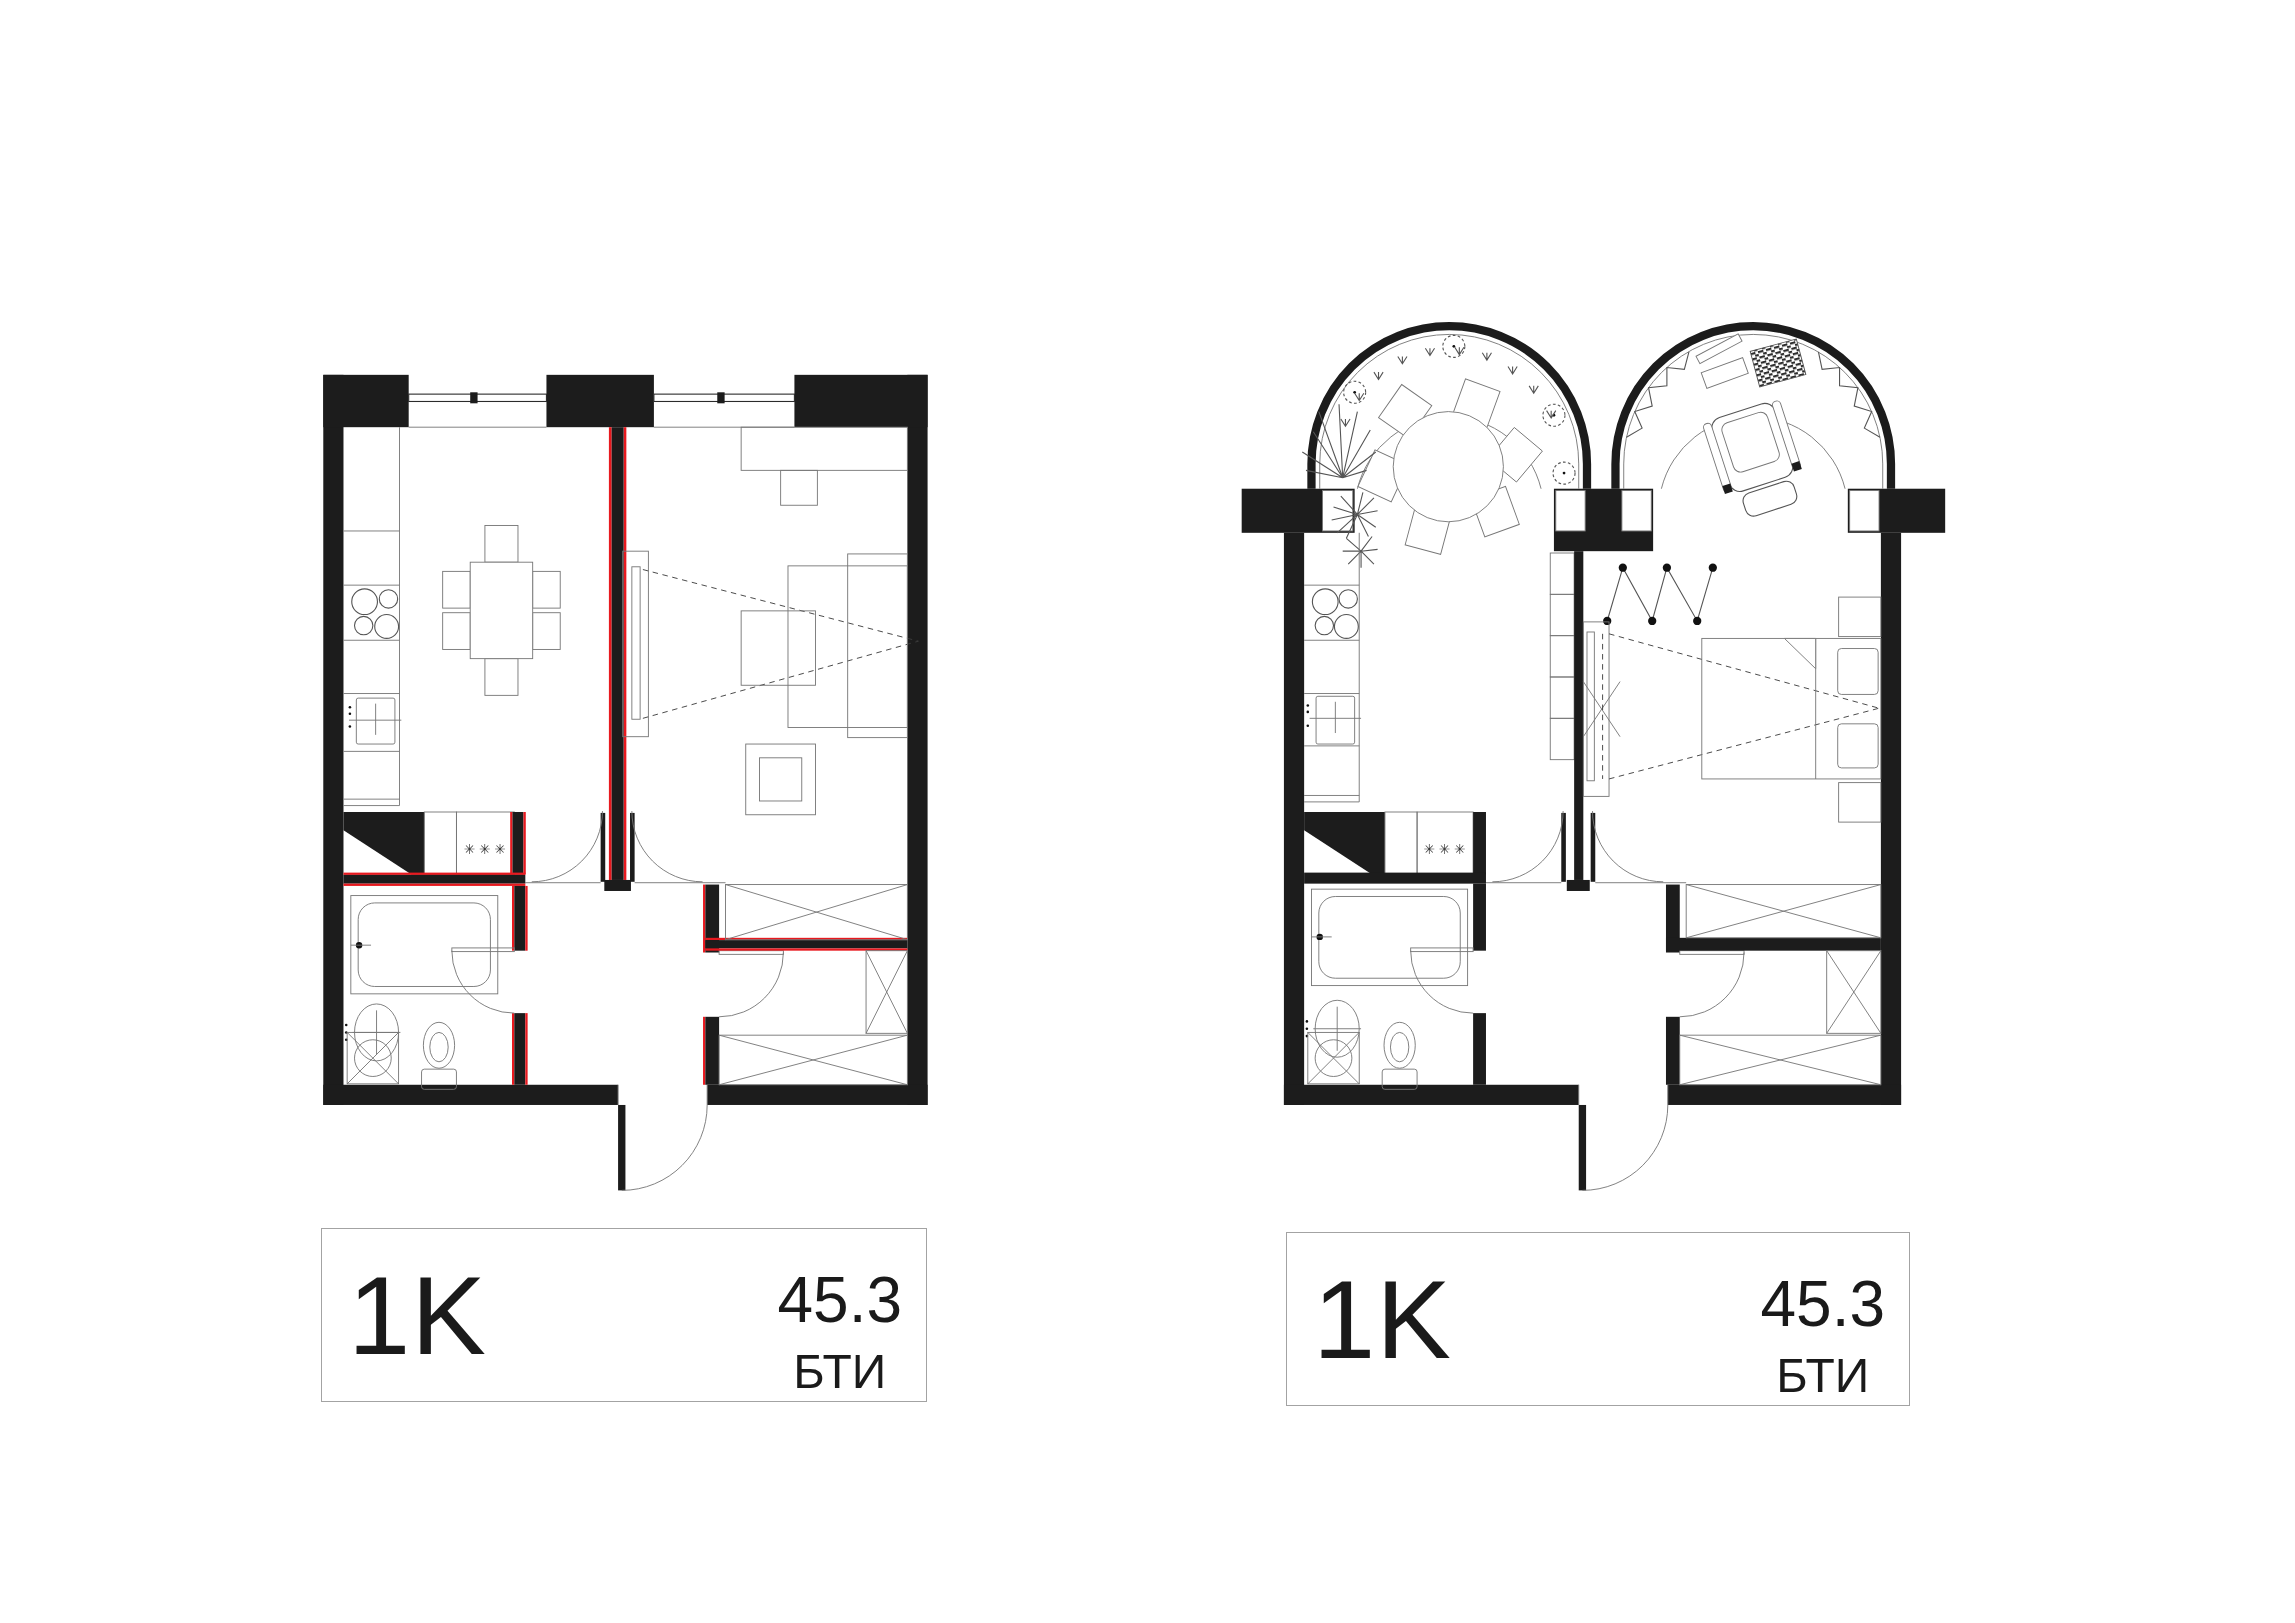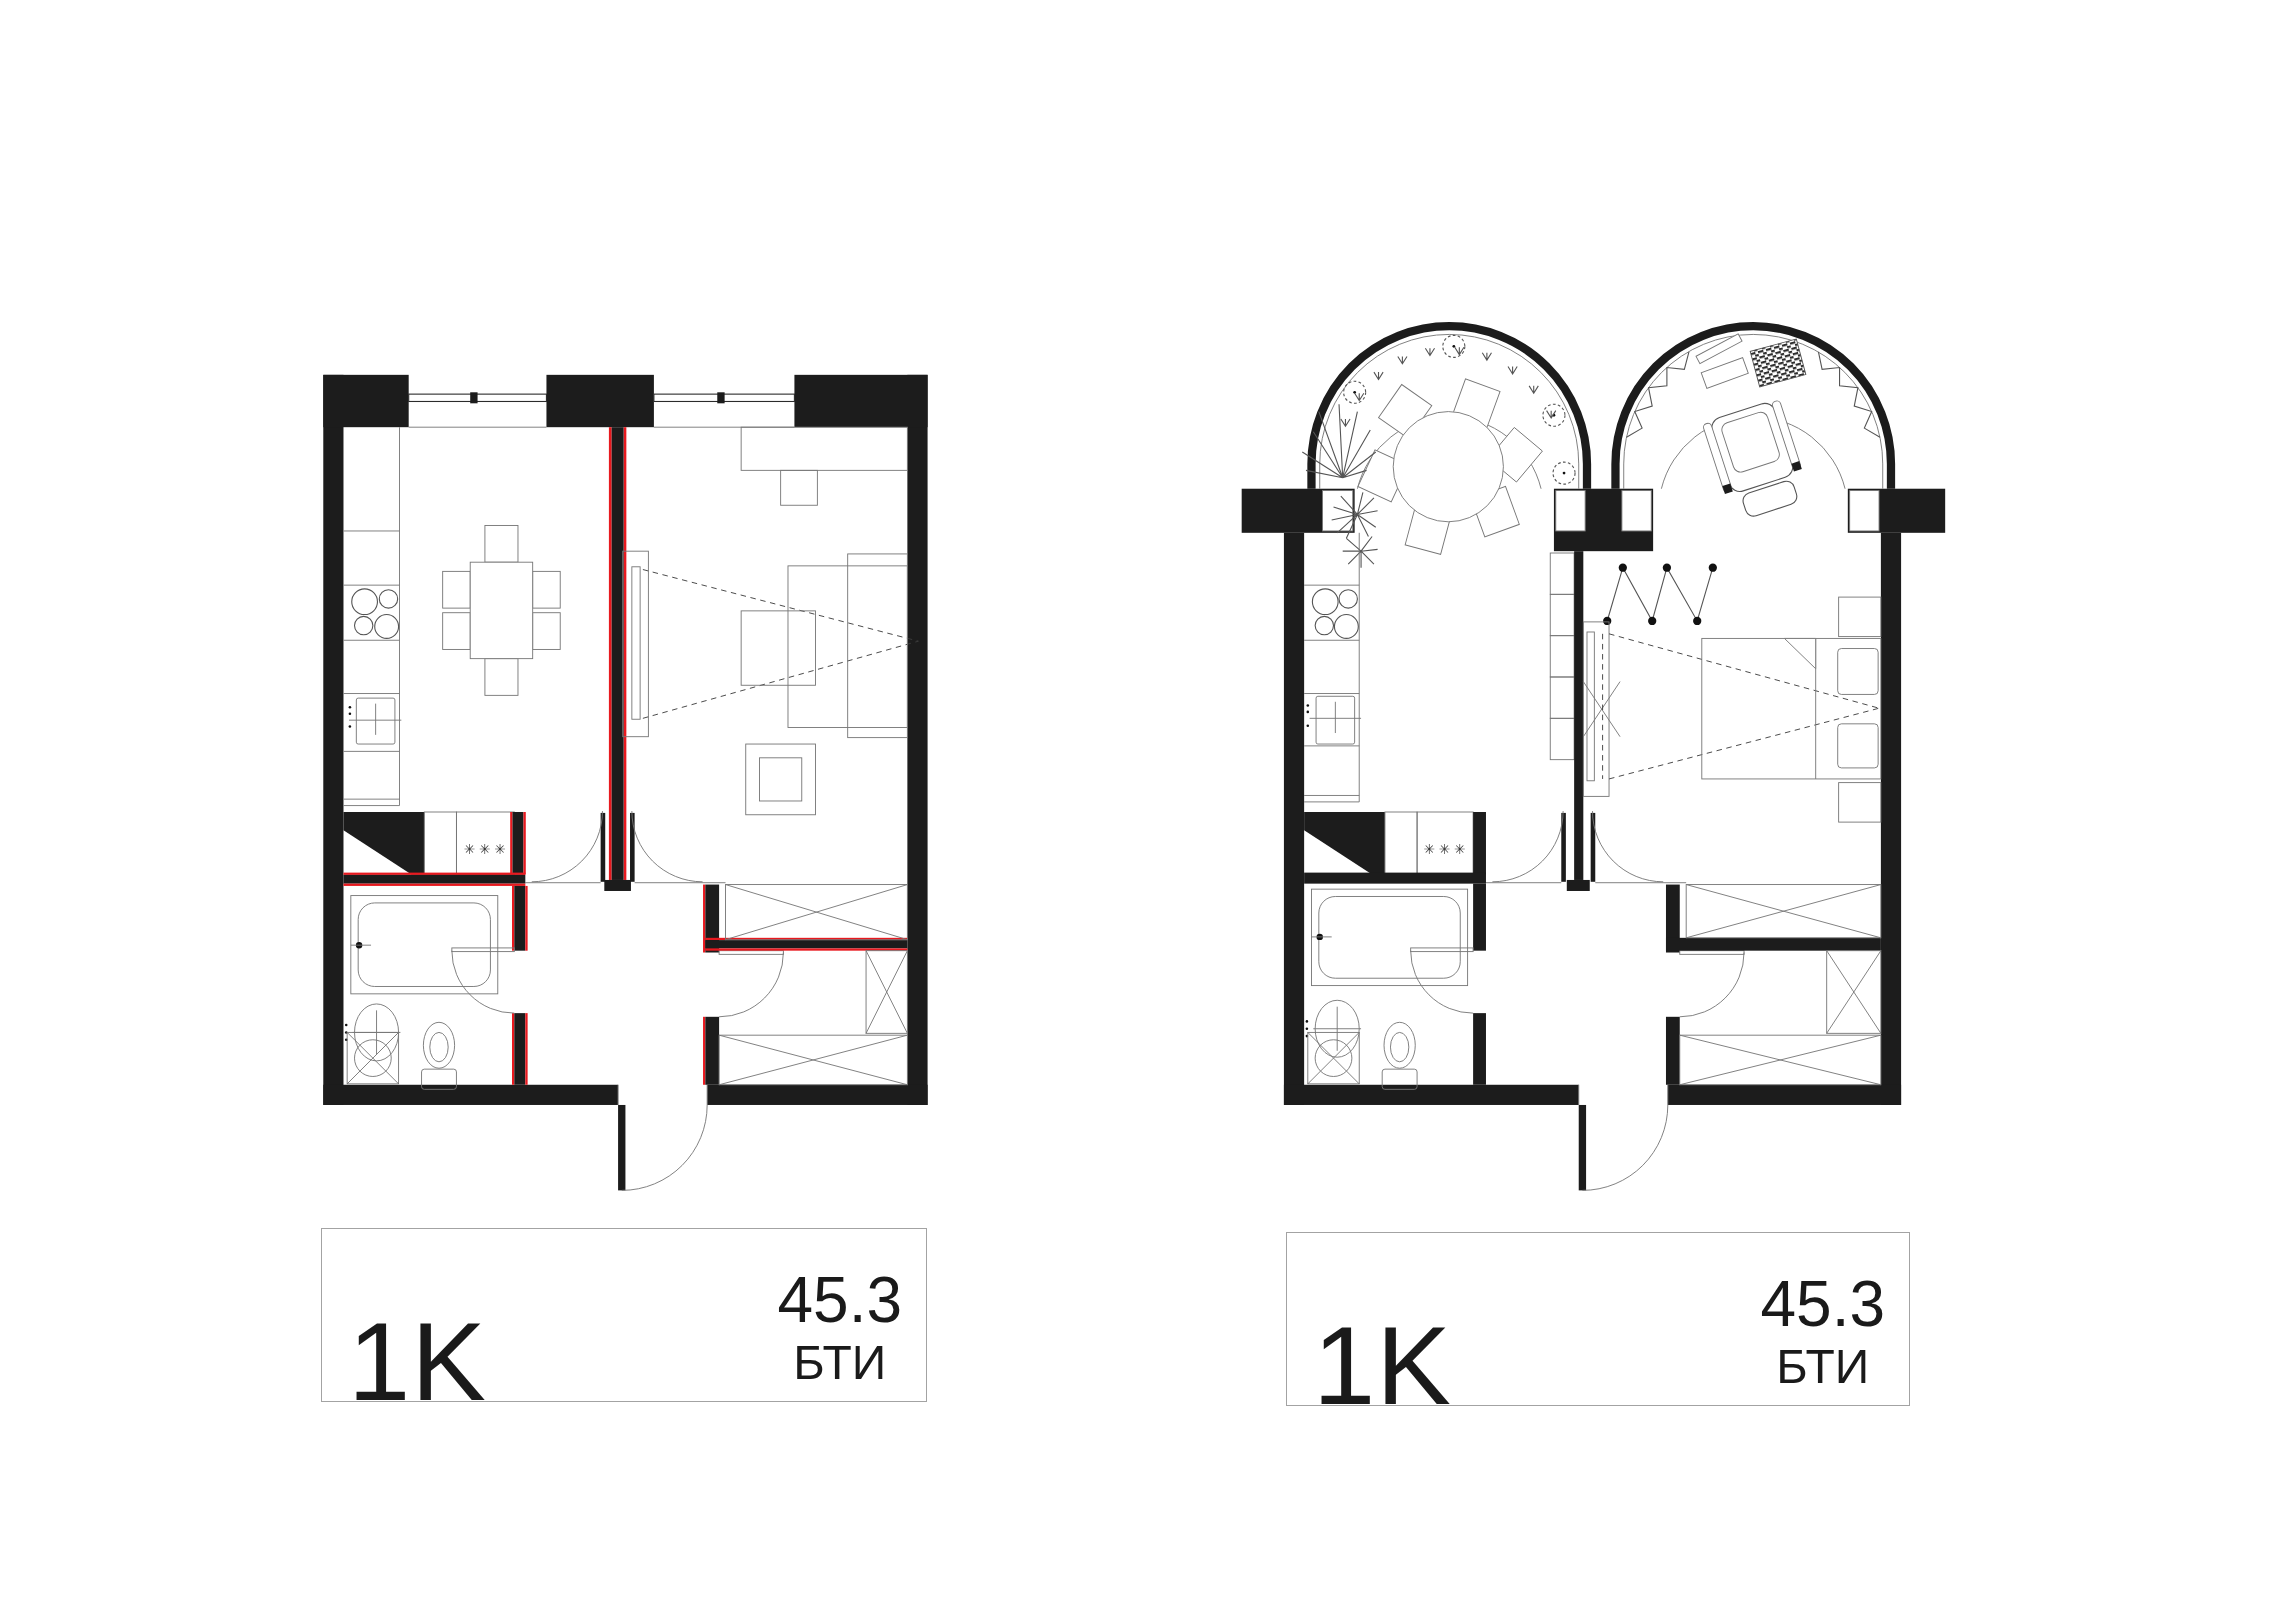--- a/index.html
+++ b/index.html
@@ -14,24 +14,24 @@
   .tnf{fill:#ffffff;stroke:#777777;stroke-width:1;}   
   .tk{fill:none;stroke:#555555;stroke-width:1.2;}
   .tkf{fill:#ffffff;stroke:#555555;stroke-width:1.2;}
   .dsh{fill:none;stroke:#3c3c3c;stroke-width:1;stroke-dasharray:6 5;}
   .dot{fill:#111111;}
   .arc9{fill:none;stroke:#1c1c1c;stroke-width:9;}
   .winf{fill:#ffffff;stroke:#2b2b2b;stroke-width:1.2;}
   .stars{font-size:15px;letter-spacing:4px;fill:#333333;}
   
   .lbl{position:absolute;background:#ffffff;border:1.5px solid #a3a3a3;box-sizing:border-box;}
-  .lbl .type{position:absolute;left:26px;top:31px;font-size:112px;line-height:1;color:#1a1a1a;letter-spacing:0.9px;margin-top:46px;}
+  .lbl .type{position:absolute;left:26px;top:31px;font-size:112px;line-height:1;color:#1a1a1a;letter-spacing:0.9px;}
   .lbl .nums{position:absolute;right:24px;top:39px;text-align:center;color:#1a1a1a;}
   .lbl .area{font-size:64px;line-height:1;}
-  .lbl .agency{font-size:48px;line-height:1;margin-top:7px;}
+  .lbl .agency{font-size:48px;line-height:1;margin-top:16px;}
 </style>
 </head>
 <body>
 
 <div class="canvas">
 
 <svg width="2296" height="1624" viewBox="0 0 2500 1768">
   <defs>
     <pattern id="hatch" width="9" height="6" patternUnits="userSpaceOnUse">
       <rect width="9" height="6" fill="#ffffff"></rect>

